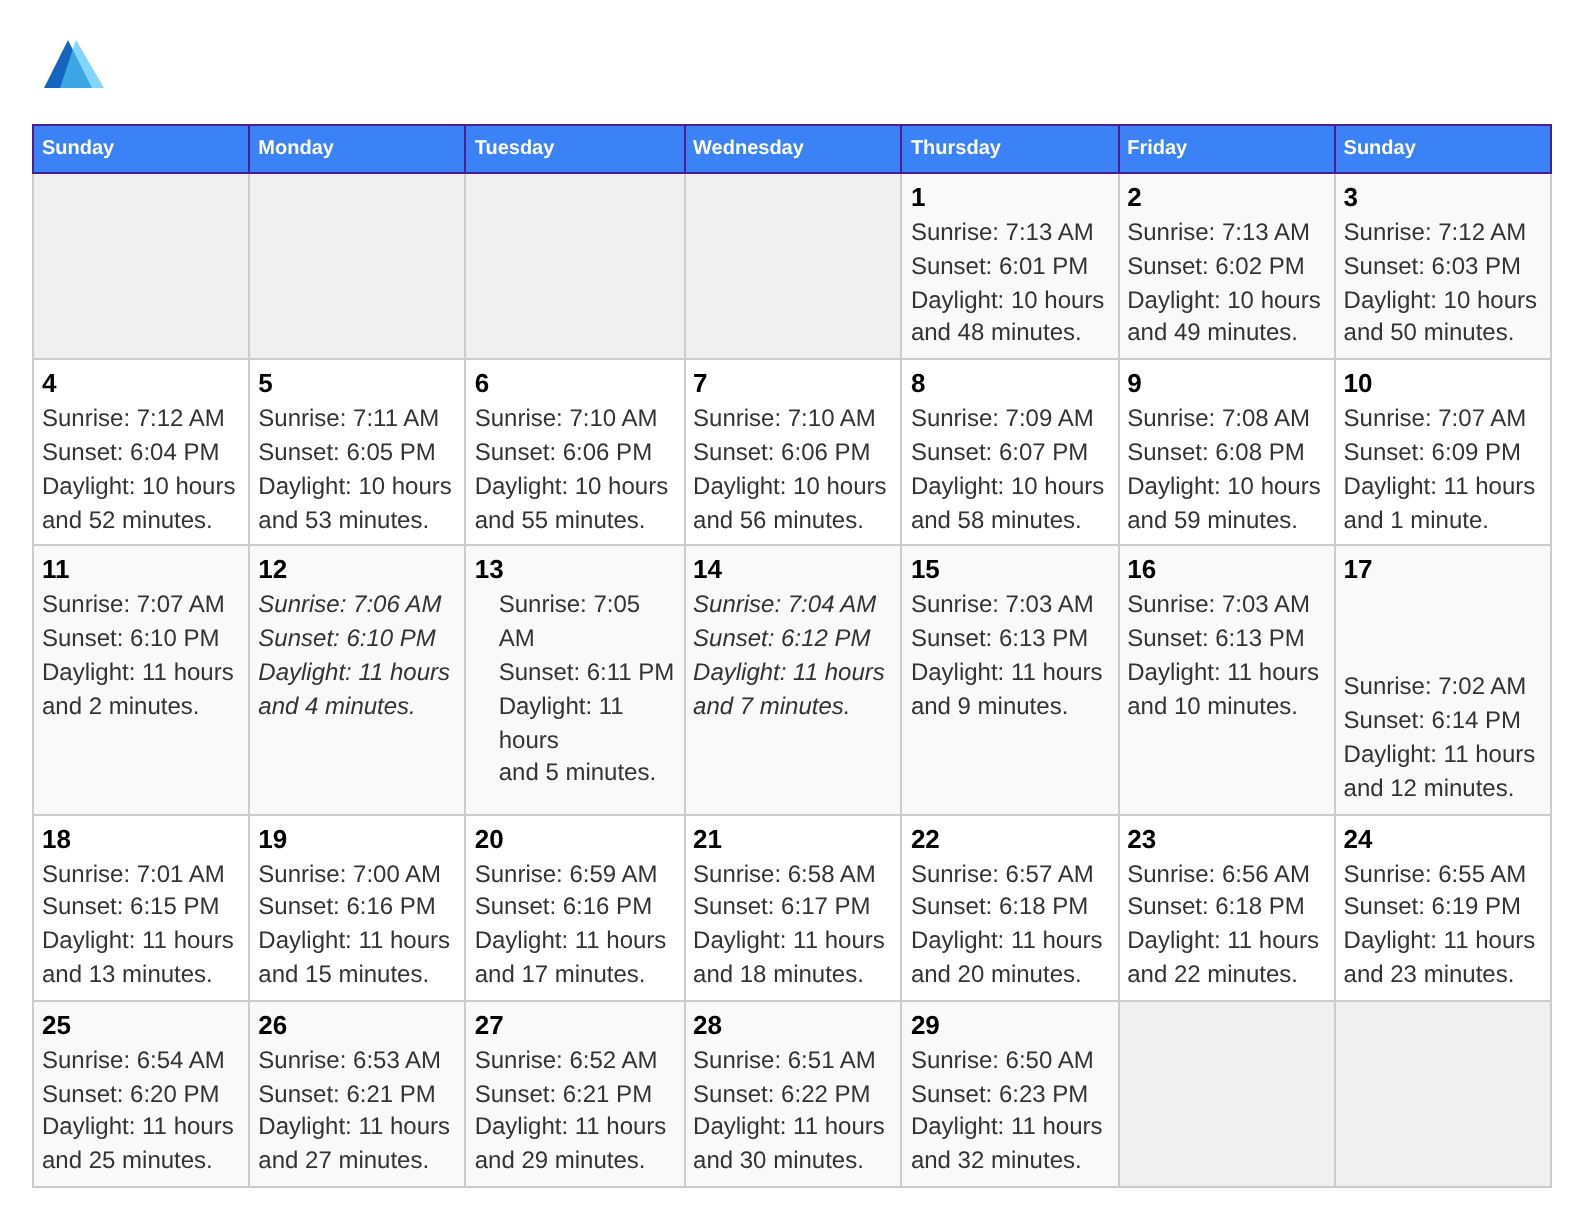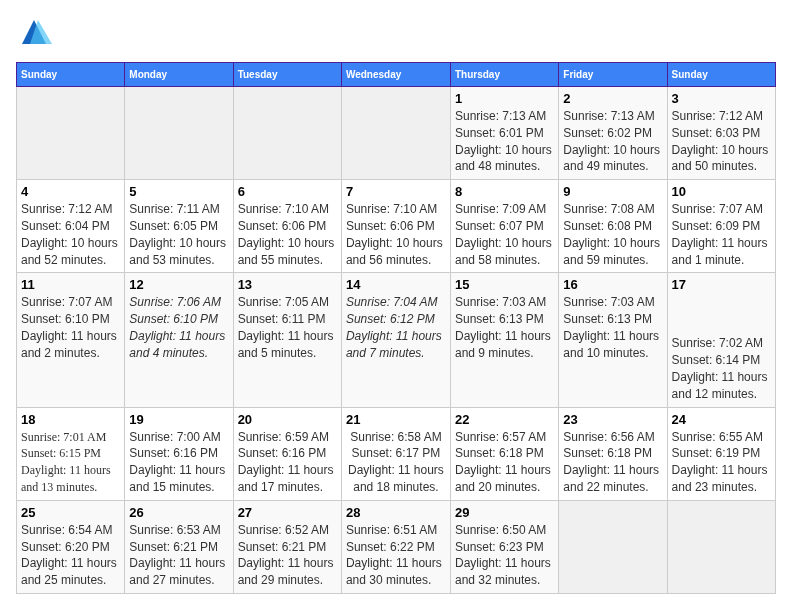--- a/index.html
+++ b/index.html
@@ -207,21 +207,21 @@
         </td>
         <td>
           <span class="day-num">12</span>
           <div class="day-info" style="white-space: pre-line; font-style: italic;">Sunrise: 7:06 AM
 Sunset: 6:10 PM
 Daylight: 11 hours
 and 4 minutes.</div>
         </td>
         <td>
           <span class="day-num">13</span>
-          <div class="day-info" style="white-space: pre-line;">Sunrise: 7:05 AM
+          <div class="day-info" style="white-space: pre-line; margin-left: 12px;">Sunrise: 7:05 AM
 Sunset: 6:11 PM
 Daylight: 11 hours
 and 5 minutes.</div>
         </td>
         <td>
           <span class="day-num">14</span>
           <div class="day-info" style="white-space: pre-line; font-style: italic;">Sunrise: 7:04 AM
 Sunset: 6:12 PM
 Daylight: 11 hours
 and 7 minutes.</div>
@@ -244,42 +244,42 @@
           <span class="day-num">17</span>
           <div class="day-info" style="white-space: pre-line; margin-top: 43px;">Sunrise: 7:02 AM
 Sunset: 6:14 PM
 Daylight: 11 hours
 and 12 minutes.</div>
         </td>
       </tr>
       <tr>
         <td>
           <span class="day-num">18</span>
-          <div class="day-info" style="white-space: pre-line; font-family: Liberation Serif, serif;">Sunrise: 7:01 AM
+          <div class="day-info" style="white-space: pre-line;">Sunrise: 7:01 AM
 Sunset: 6:15 PM
 Daylight: 11 hours
 and 13 minutes.</div>
         </td>
         <td>
           <span class="day-num">19</span>
           <div class="day-info" style="white-space: pre-line;">Sunrise: 7:00 AM
 Sunset: 6:16 PM
 Daylight: 11 hours
 and 15 minutes.</div>
         </td>
         <td>
           <span class="day-num">20</span>
           <div class="day-info" style="white-space: pre-line;">Sunrise: 6:59 AM
 Sunset: 6:16 PM
 Daylight: 11 hours
 and 17 minutes.</div>
         </td>
         <td>
           <span class="day-num">21</span>
-          <div class="day-info" style="white-space: pre-line; text-align: center;">Sunrise: 6:58 AM
+          <div class="day-info" style="white-space: pre-line;">Sunrise: 6:58 AM
 Sunset: 6:17 PM
 Daylight: 11 hours
 and 18 minutes.</div>
         </td>
         <td>
           <span class="day-num">22</span>
           <div class="day-info" style="white-space: pre-line;">Sunrise: 6:57 AM
 Sunset: 6:18 PM
 Daylight: 11 hours
 and 20 minutes.</div>

